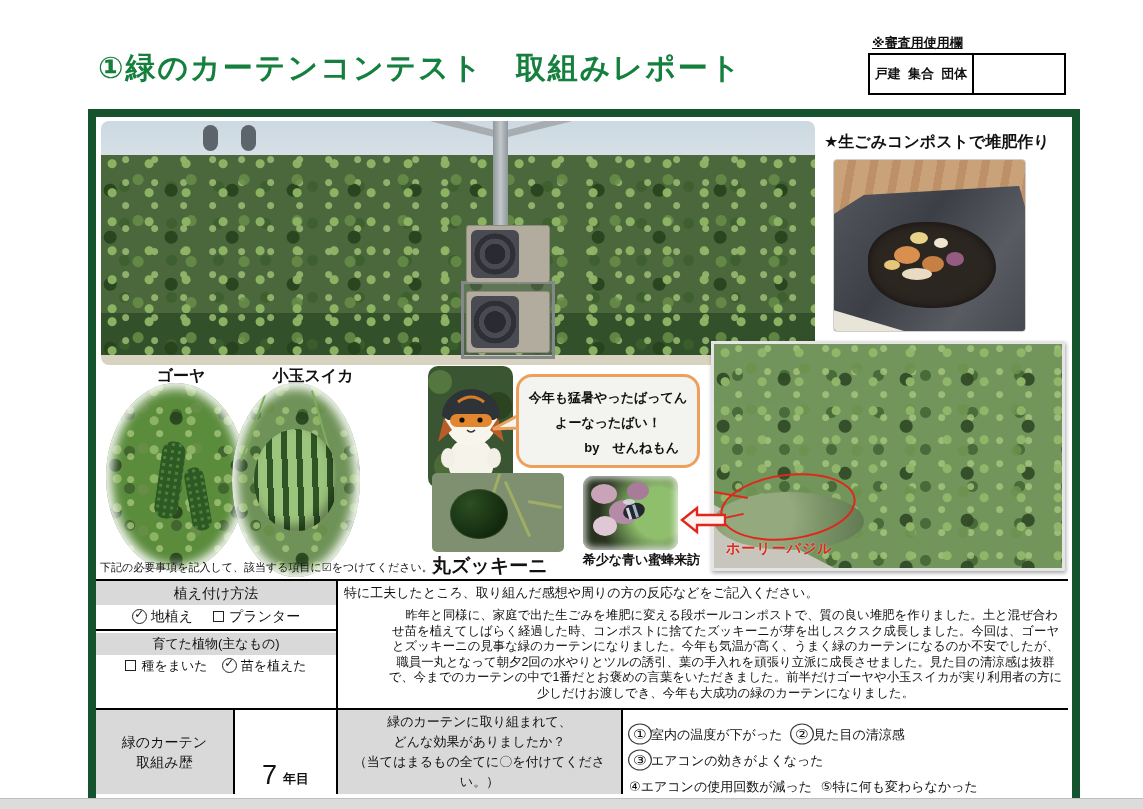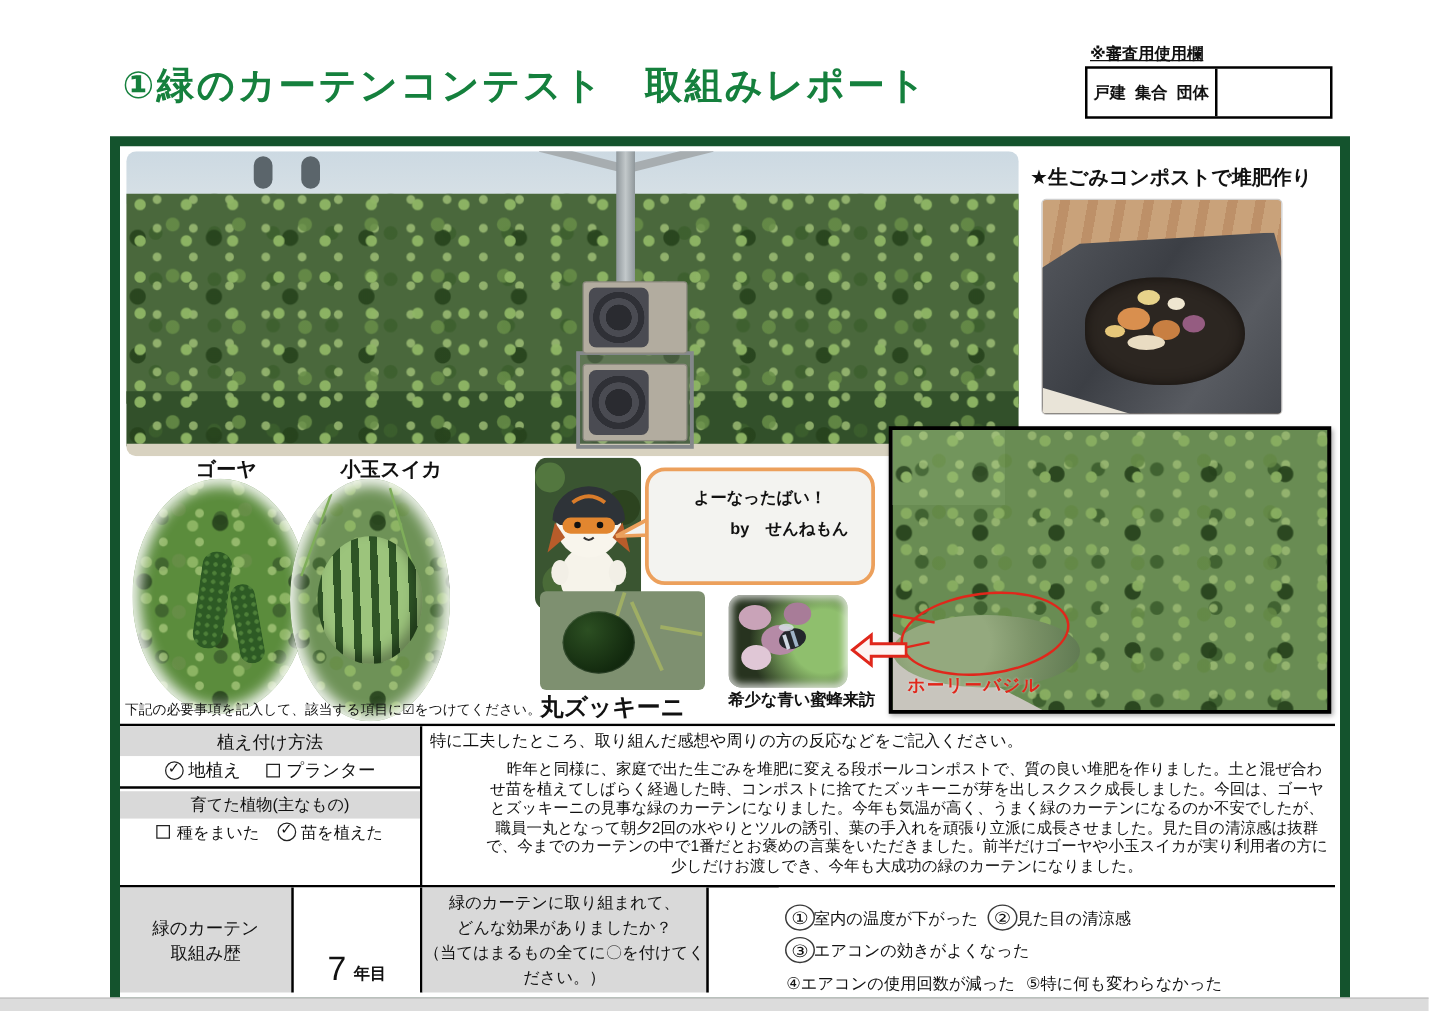--- a/index.html
+++ b/index.html
@@ -68,21 +68,21 @@
     border-radius:4px;overflow:hidden;background:repeating-linear-gradient(100deg,#c9a27a 0 14px,#bd9068 14px 22px);
   }
   .compost-bag{position:absolute;left:-8px;top:26px;width:210px;height:150px;background:linear-gradient(125deg,#55585e,#3c3f45 40%,#585b61 70%,#43464c);
     clip-path:polygon(0 22%,18% 6%,92% 0,100% 40%,96% 100%,4% 100%);}
   .compost-soil{position:absolute;left:34px;top:62px;width:128px;height:86px;background:#2c2621;border-radius:45% 55% 50% 50%;
     box-shadow:inset 0 0 10px #15110e;}
   .scrap{position:absolute;border-radius:50%;}
   .compost-lace{position:absolute;left:0;bottom:0;width:70px;height:26px;background:#e9e4d8;clip-path:polygon(0 100%,0 20%,100% 100%);}
   
   .right-photo{
-    position:absolute;left:615px;top:224px;width:354px;height:230px;background:#000000;
+    position:absolute;left:615px;top:224px;width:354px;height:230px;background:#e5e5e5;
     padding:3px;box-shadow:1px 2px 4px rgba(0,0,0,.35);
   }
   .right-photo .inner{position:relative;width:100%;height:100%;overflow:hidden;}
   .right-photo .skyc{position:absolute;left:0;top:0;width:90px;height:60px;background:#d4dcd7;}
   .right-photo .leaves{position:absolute;left:0;top:0;width:100%;height:100%;opacity:.96;}
   .right-photo .path{position:absolute;left:0;bottom:0;width:120px;height:90px;background:#c8c5bd;clip-path:polygon(0 100%,0 30%,100% 100%);}
   .right-photo .shrub{position:absolute;left:0;bottom:18px;width:150px;height:58px;border-radius:50%;
     background:radial-gradient(circle at 30% 40%, #94a97e 0 30%, #7a9166 60%, #5d7750);}
   .red-ellipse{position:absolute;left:6px;top:130px;width:136px;height:66px;border:2.5px solid #e0271b;border-radius:50%;transform:rotate(-7deg);}
   .red-line{position:absolute;height:2px;background:#e0271b;}
@@ -133,21 +133,21 @@
   .a4 .sub{font-size:13px;margin-top:2px;display:flex;justify-content:center;gap:14px;align-items:center;}
   .a-right{left:242px;top:464px;width:730px;height:127px;padding:3px 4px 0 6px;}
   .comments-header{font-size:13px;}
   .comments-body{font-size:12.4px;line-height:15.6px;text-align:center;white-space:pre-line;margin-top:6px;margin-left:43px;}
   .row-b-top{position:absolute;left:0;top:591px;width:972px;height:2px;background:#000;}
   .b1{left:0;top:593px;width:137px;height:84px;font-size:14px;display:flex;align-items:center;justify-content:center;text-align:center;white-space:pre-line;line-height:20px;}
   .b2{left:137px;top:593px;width:105px;height:84px;border-left:2px solid #000;border-right:2px solid #000;
       display:flex;align-items:flex-end;justify-content:center;gap:6px;padding-bottom:6px;}
   .b2 .years{font-size:27px;line-height:26px;}
   .b2 .unit{font-size:13px;font-weight:bold;line-height:18px;}
-  .b3{left:242px;top:593px;width:229px;height:84px;border-right:2px solid #000;font-size:13px;display:flex;align-items:center;justify-content:center;text-align:center;white-space:pre-line;line-height:20px;}
+  .b3{left:242px;top:593px;width:285px;height:84px;border-right:2px solid #000;font-size:13px;display:flex;align-items:center;justify-content:center;text-align:center;white-space:pre-line;line-height:20px;}
   .b4{left:527px;top:593px;width:445px;height:84px;font-size:13px;padding:12px 2px 0 6px;line-height:26px;}
   .opt{white-space:nowrap;margin-right:5px;}
   .num-circle{display:inline-block;width:20px;height:20px;border:1.5px solid #3a3a3a;border-radius:50%;
       text-align:center;line-height:19px;transform:scale(1.2,1.05);margin:0 1px;}
   
   .ck-circle{display:inline-block;width:15px;height:15px;border:1.5px solid #222;border-radius:50%;position:relative;vertical-align:-3px;margin-right:4px;}
   .ck-circle::before{content:"\2713";position:absolute;left:1.5px;top:-3px;font-size:12px;font-weight:bold;}
   .ck-box{display:inline-block;width:11px;height:11px;border:1.5px solid #222;vertical-align:-1px;margin-right:5px;}
   
   .bottom-strip{position:absolute;left:0;top:798px;width:1143px;height:11px;background:#dcdcdc;border-top:1.5px solid #bfbfbf;}
@@ -241,20 +241,21 @@
       <circle cx="34" cy="54" r="2.6" fill="#111"></circle>
       <circle cx="52" cy="54" r="2.6" fill="#111"></circle>
       <path d="M39 64 q4 4 8 0" fill="none" stroke="#333" stroke-width="1.6"></path>
     </svg>
   </div>
 
   <svg class="bubble-tail" viewBox="0 0 28 24">
     <polygon points="1,16 27,2 27,15" fill="#f3f3f0" stroke="#eca05c" stroke-width="3"></polygon>
   </svg>
   <div class="bubble">
+    <div class="l1">今年も猛暑やったばってん</div>
     <div class="l2">よーなったばい！</div>
     <div class="l3">by　せんねもん</div>
   </div>
 
   <div class="zucchini-photo foliage foliage-light">
     <div class="stem" style="left:60px;top:0;width:3px;height:40px;transform:rotate(18deg);"></div>
     <div class="stem" style="left:84px;top:6px;width:3px;height:60px;transform:rotate(-24deg);"></div>
     <div class="stem" style="left:96px;top:30px;width:34px;height:3px;transform:rotate(10deg);"></div>
     <div class="squash"></div>
   </div>

